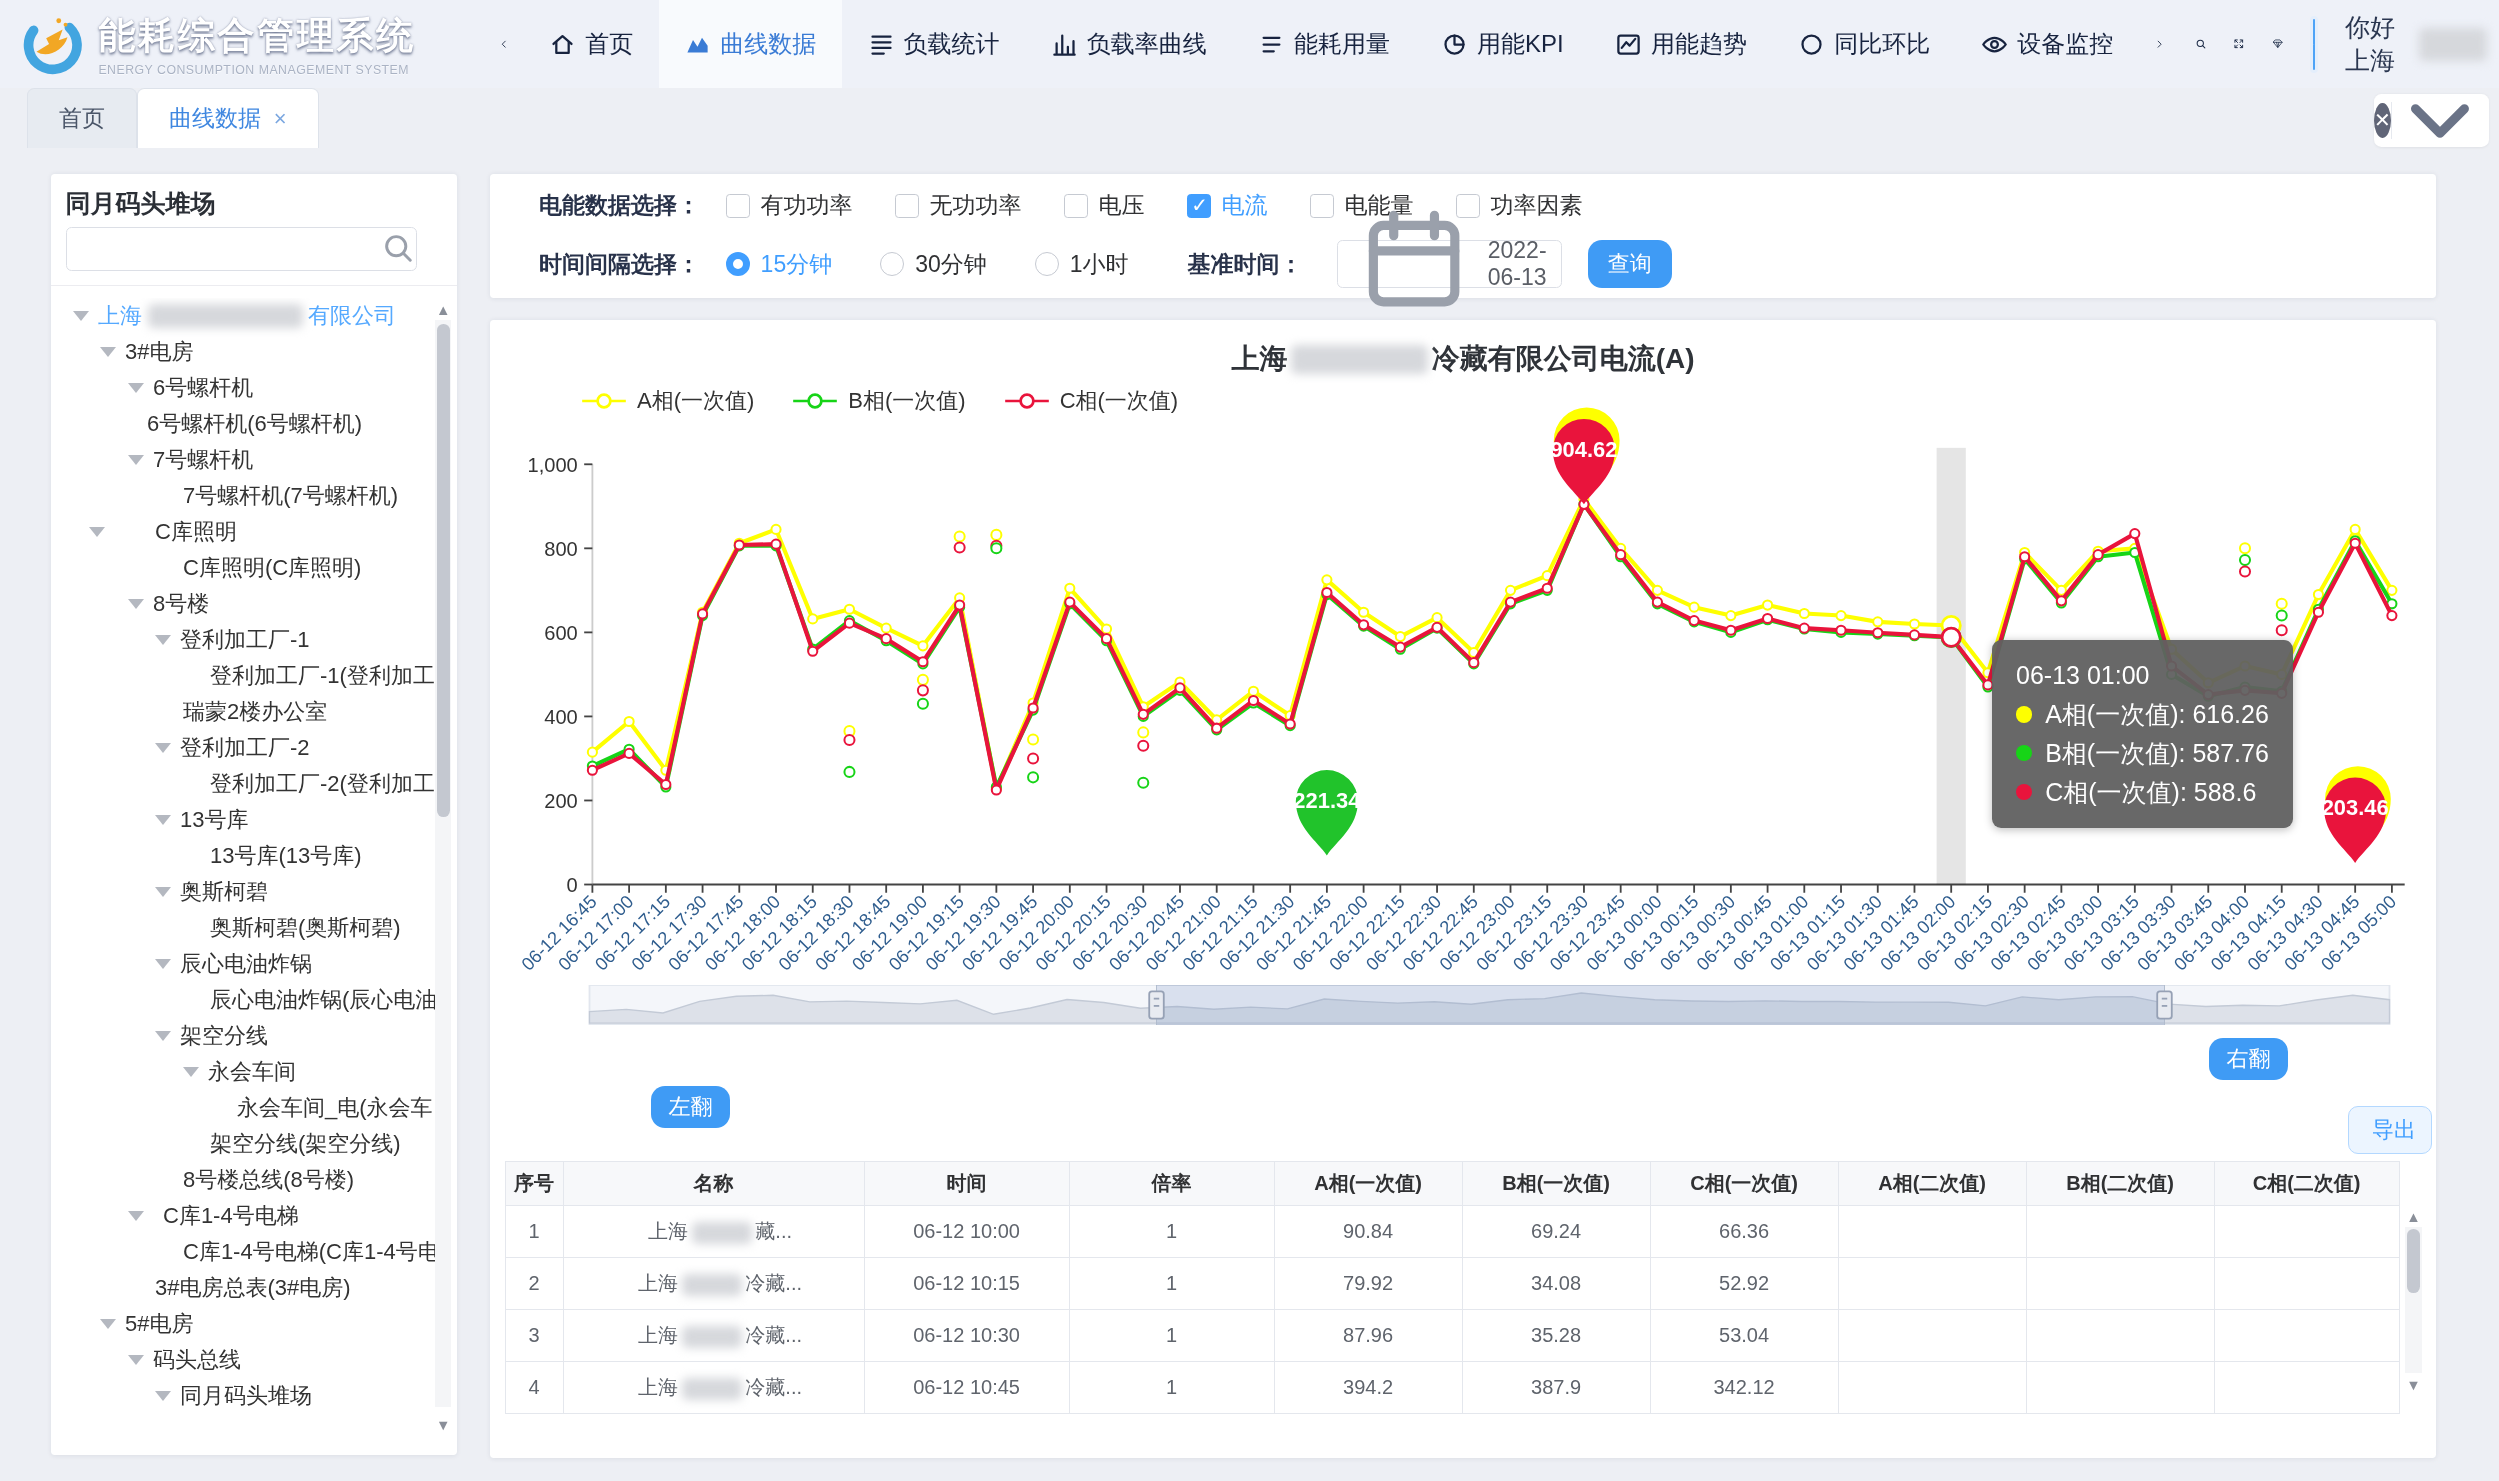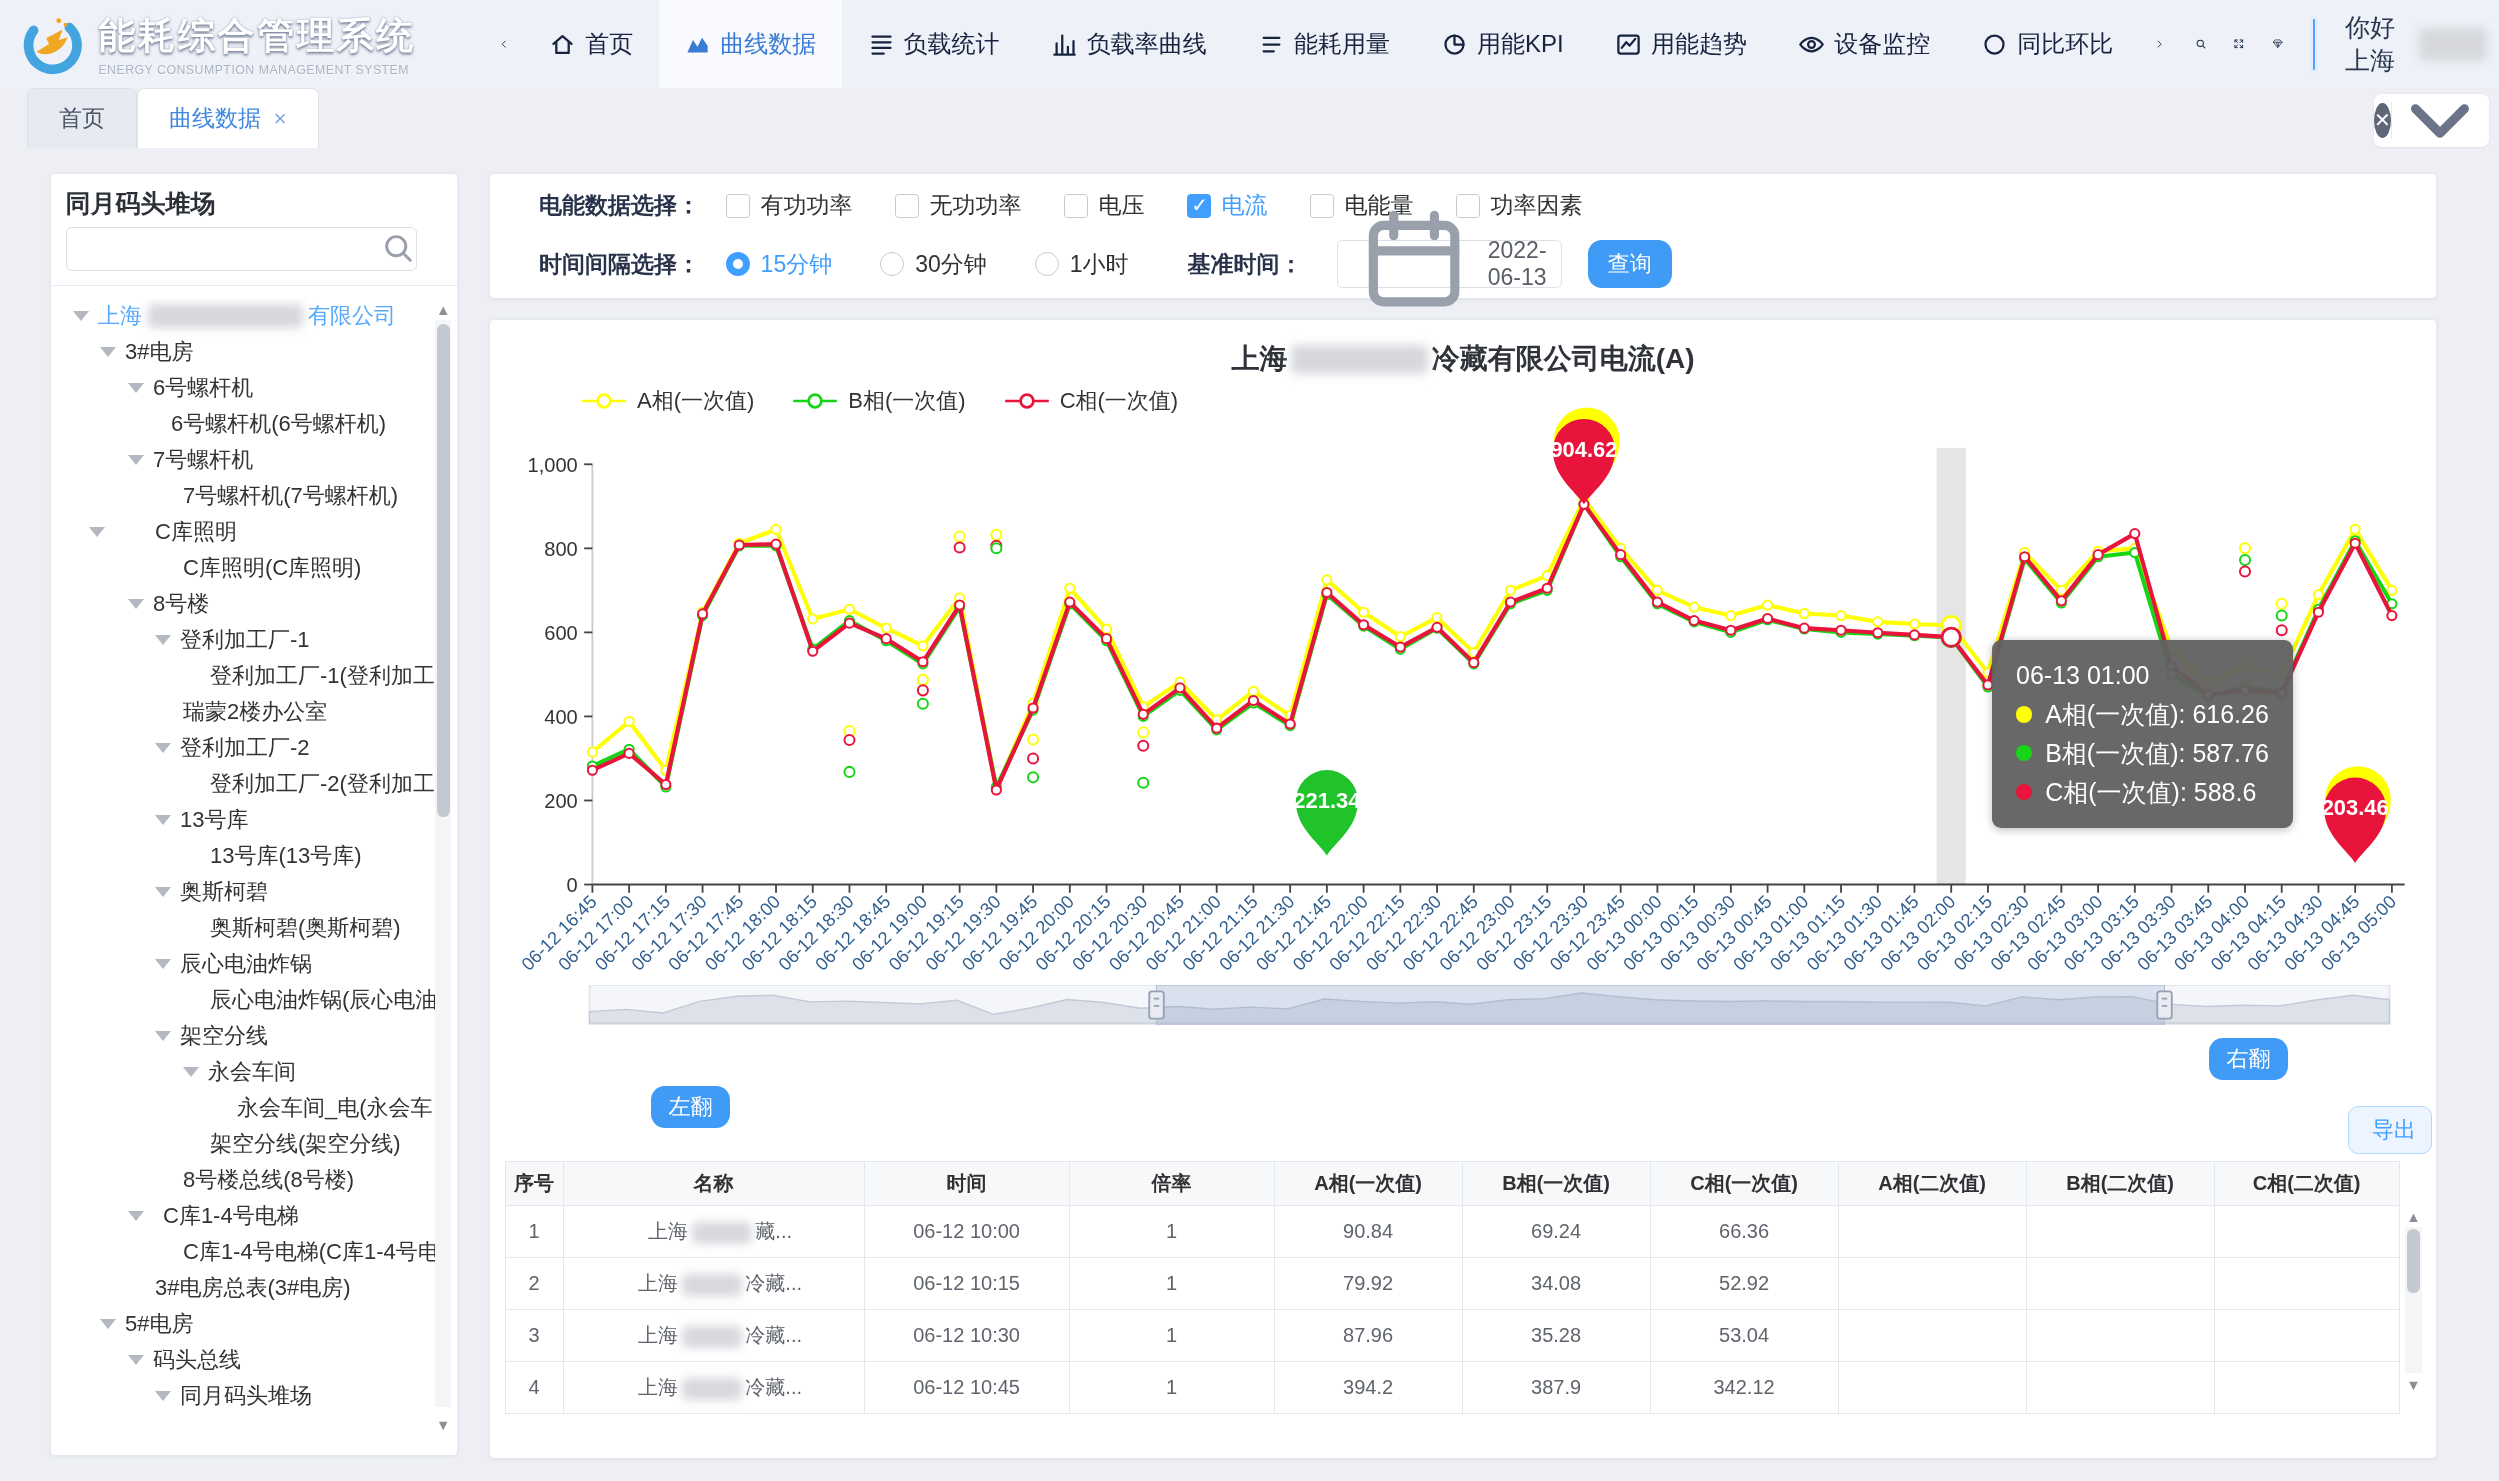--- a/index.html
+++ b/index.html
@@ -182,33 +182,33 @@
             <svg viewBox="0 0 24 24" fill="none" stroke="currentColor" stroke-width="2" stroke-linecap="round" stroke-linejoin="round" style="width:100%;height:100%">
               <rect x="3" y="4" width="18" height="16" rx="2"></rect>
               <path d="M6 15l4-5 3 3 5-6"></path>
             </svg>
           </span>
           <span>用能趋势</span>
         </div>
         <div class="nav-item">
           <span style="width:27px;height:27px;display:inline-flex">
             <svg viewBox="0 0 24 24" fill="none" stroke="currentColor" stroke-width="2" stroke-linecap="round" stroke-linejoin="round" style="width:100%;height:100%">
+              <circle cx="12" cy="12" r="8"></circle>
+            </svg>
+          </span>
+          <span>同比环比</span>
+        </div>
+        <div class="nav-item">
+          <span style="width:27px;height:27px;display:inline-flex">
+            <svg viewBox="0 0 24 24" fill="none" stroke="currentColor" stroke-width="2" stroke-linecap="round" stroke-linejoin="round" style="width:100%;height:100%">
               <path d="M2 12s4-6 10-6 10 6 10 6-4 6-10 6S2 12 2 12z"></path>
               <circle cx="12" cy="12" r="3"></circle>
             </svg>
           </span>
           <span>设备监控</span>
-        </div>
-        <div class="nav-item">
-          <span style="width:27px;height:27px;display:inline-flex">
-            <svg viewBox="0 0 24 24" fill="none" stroke="currentColor" stroke-width="2" stroke-linecap="round" stroke-linejoin="round" style="width:100%;height:100%">
-              <circle cx="12" cy="12" r="8"></circle>
-            </svg>
-          </span>
-          <span>同比环比</span>
         </div>
       </nav>
     <span class="nav-chev">
         <svg viewBox="0 0 24 24" fill="none" stroke="currentColor" stroke-width="2.2" stroke-linecap="round" stroke-linejoin="round" style="width:100%;height:100%">
           <path d="M9.5 5l7 7-7 7"></path>
         </svg>
       </span>
     <div class="nav-right">
       <span class="nav-tool">
           <svg viewBox="0 0 24 24" fill="none" stroke="currentColor" stroke-width="2.2" stroke-linecap="round" stroke-linejoin="round" style="width:100%;height:100%">
@@ -276,21 +276,21 @@
           <span>有限公司</span>
         </div>
         <div class="tree-row" style="padding-left: 49px;">
           <span class="caret"></span>
           <span>3#电房</span>
         </div>
         <div class="tree-row" style="padding-left: 77px;">
           <span class="caret"></span>
           <span>6号螺杆机</span>
         </div>
-        <div class="tree-row" style="padding-left: 120px; text-align: center;">
+        <div class="tree-row" style="padding-left: 96px; text-align: center;">
           <span>6号螺杆机(6号螺杆机)</span>
         </div>
         <div class="tree-row" style="padding-left: 77px;">
           <span class="caret"></span>
           <span>7号螺杆机</span>
         </div>
         <div class="tree-row" style="padding-left: 132px;">
           <span>7号螺杆机(7号螺杆机)</span>
         </div>
         <div class="tree-row" style="padding-left: 38px; gap: 41px;">

